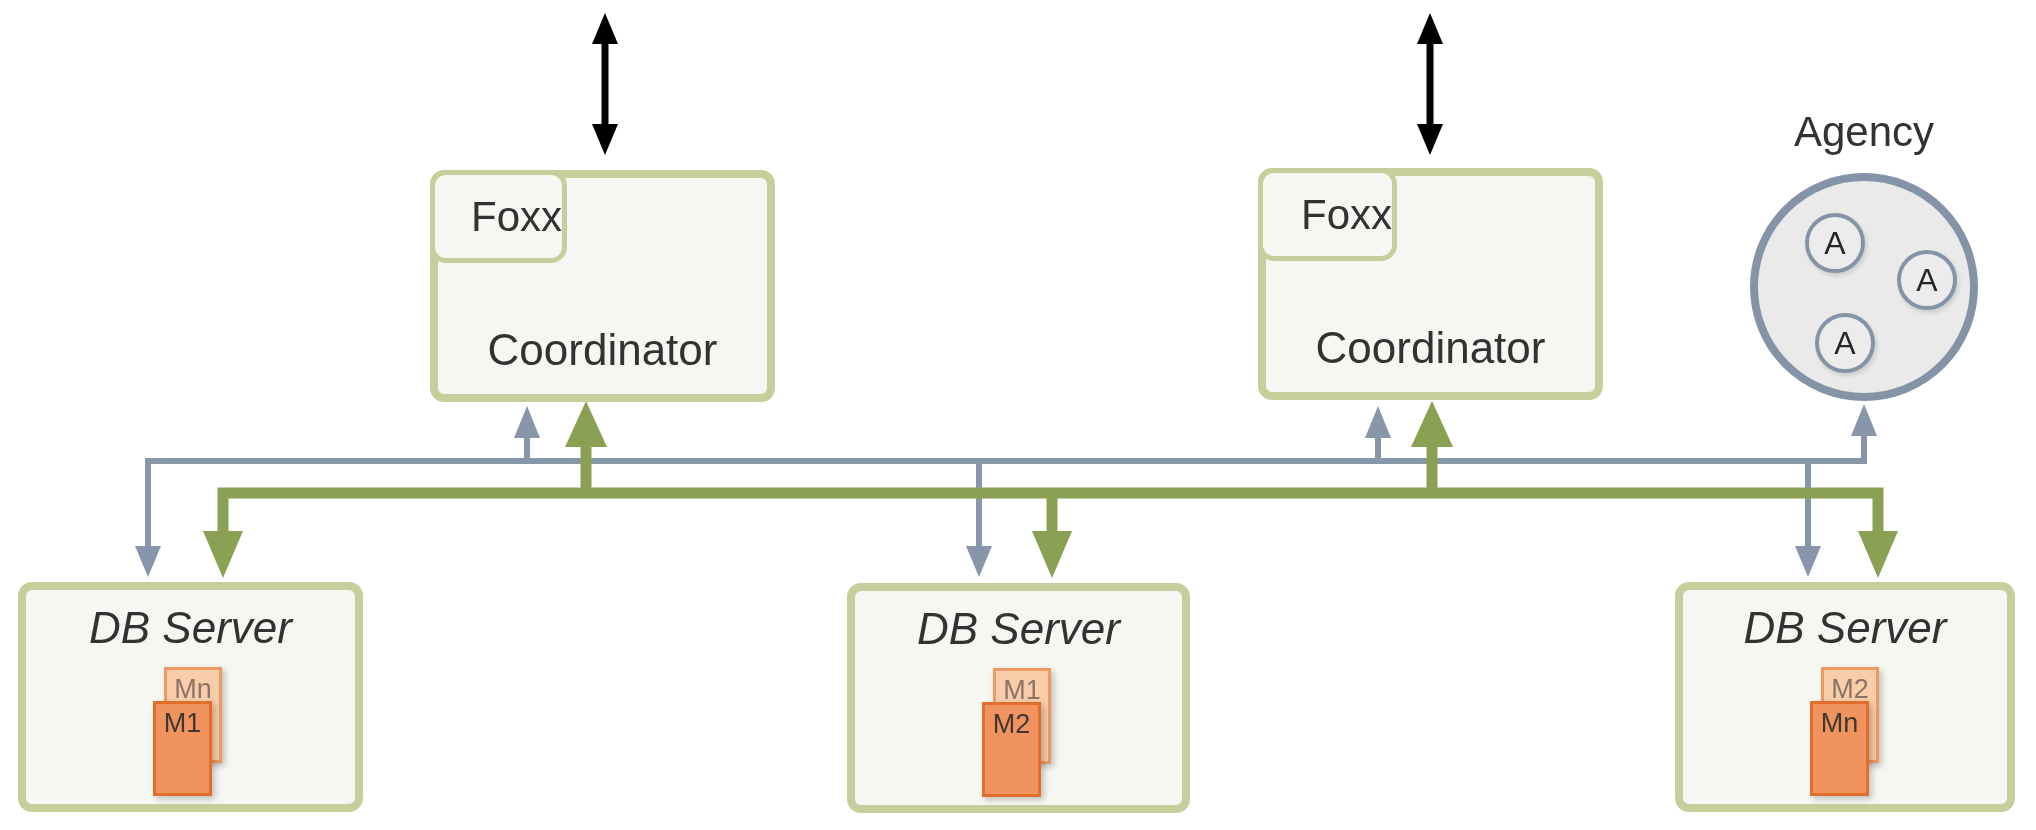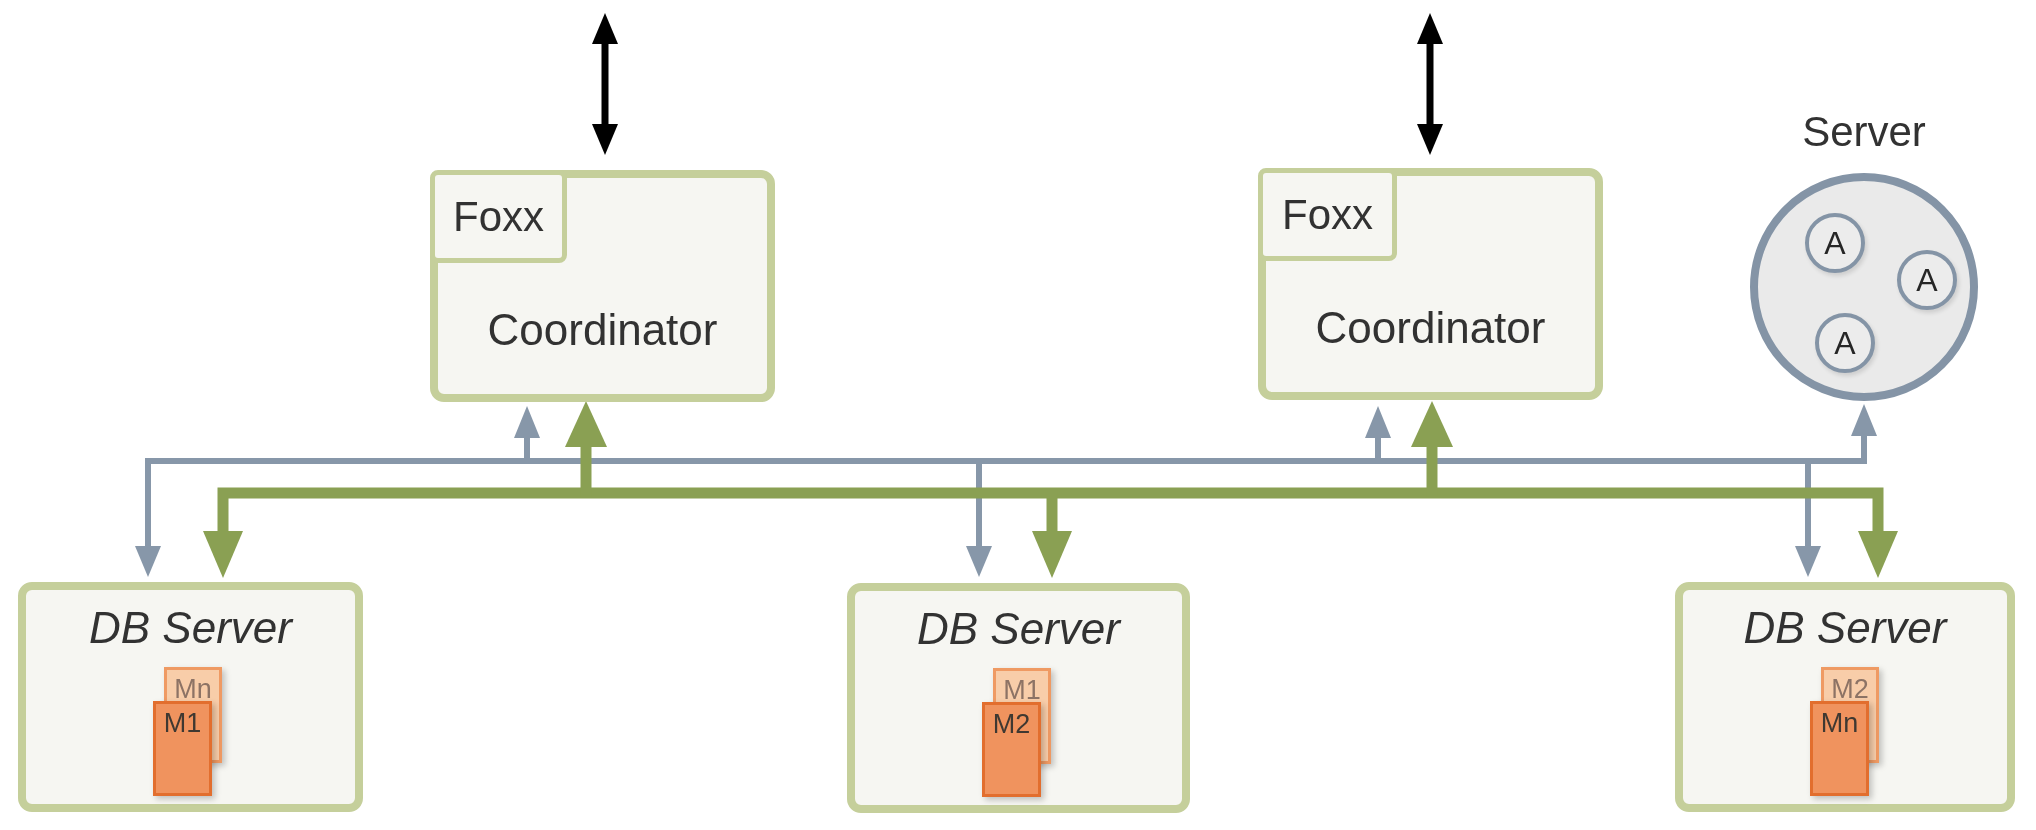--- a/index.html
+++ b/index.html
@@ -36,30 +36,30 @@
     border:8px solid var(--node-border);
     border-radius:14px;
   }
   .node-label{
     position:absolute;left:0;right:0;
     text-align:center;
     font-size:44px;line-height:1.1;
     color:var(--text);
     white-space:nowrap;
   }
-  .coordinator .node-label{bottom:40px;}
+  .coordinator .node-label{bottom:20px;}
   .dbserver  .node-label{top:14px;font-style:italic;}
 
   .foxx{
     position:absolute;
     box-sizing:border-box;
     background:var(--node-fill);
     border:5px solid var(--node-border);
-    border-radius:8px;
-    display:flex;align-items:center;justify-content:center;
+    border-radius:16px;
+    display:flex;align-items:center;justify-content:flex-end;
     font-size:42px;color:var(--text);
   }
 
   .shard-card{
     position:absolute;
     box-sizing:border-box;
     text-align:center;
     font-size:27px;line-height:1.2;
     padding-top:3px;
     box-shadow:3px 3px 6px rgba(0,0,0,0.22);
@@ -150,21 +150,21 @@
     <span>Foxx</span>
   </div>
 
   <div class="node coordinator" style="left:1258px;top:168px;width:345px;height:232px;">
     <div class="node-label">Coordinator</div>
   </div>
   <div class="foxx" style="left:1258px;top:168px;width:139px;height:93px;">
     <span>Foxx</span>
   </div>
 
-  <div class="agency-label" style="left:1740px;top:108px;width:248px;">Server</div>
+  <div class="agency-label" style="left:1740px;top:108px;width:248px;">Agency</div>
   <div class="agency-circle" style="left:1750px;top:173px;width:228px;height:228px;">
     <div class="agent-node" style="left:47px;top:32px;">
       <span>A</span>
     </div>
     <div class="agent-node" style="left:139px;top:69px;">
       <span>A</span>
     </div>
     <div class="agent-node" style="left:57px;top:132px;">
       <span>A</span>
     </div>

